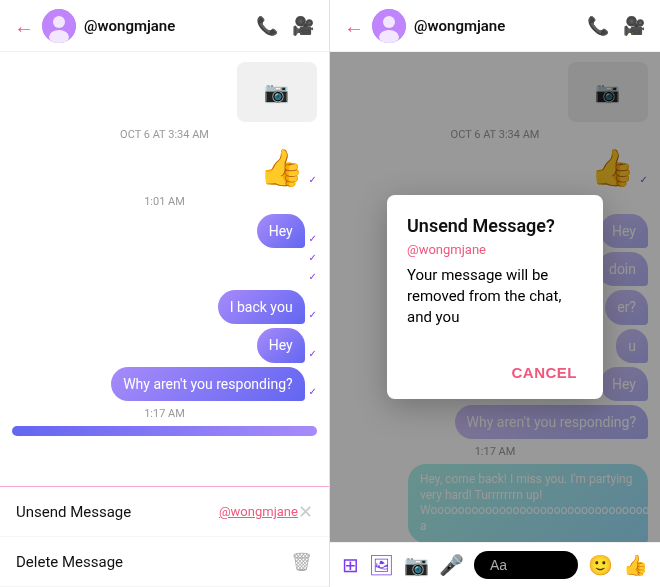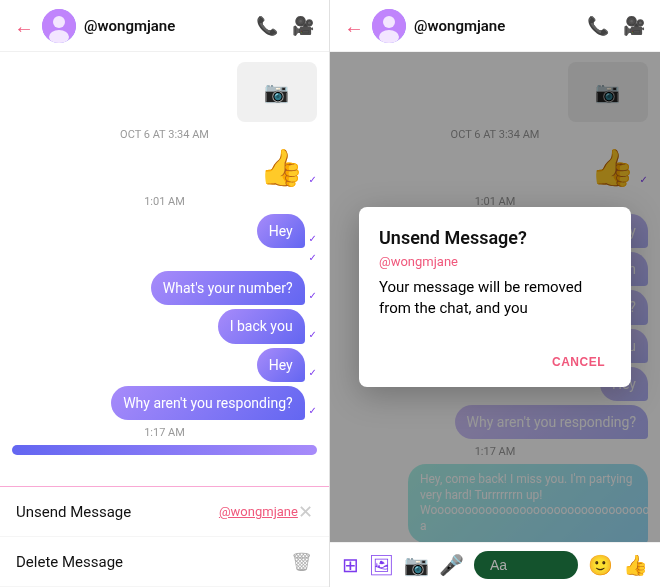--- a/index.html
+++ b/index.html
@@ -202,21 +202,21 @@
     
     .bottom-toolbar {
       display: flex;
       align-items: center;
       padding: 8px 12px;
       gap: 10px;
       border-top: 1px solid #f0f0f0;
     }
     .toolbar-icon { font-size: 20px; color: #7c3aed; }
     .aa-btn {
-      background: #14532d;
+      background: #000000;
       border-radius: 20px;
       padding: 6px 16px;
       font-size: 14px;
       color: #aaa;
       flex: 1;
       border: none;
       text-align: left;
     }
     .mic-icon { font-size: 20px; color: #7c3aed; }
     .thumb-small { font-size: 20px; color: #f0587c; }
@@ -230,21 +230,21 @@
       align-items: center;
       justify-content: center;
       z-index: 100;
     }
 
     
     .dialog {
       background: #fff;
       border-radius: 8px;
       padding: 20px 20px 14px 20px;
-      width: 272px;
+      width: 216px;
       box-shadow: 0 8px 32px rgba(0,0,0,0.25);
     }
     .dialog-title {
       font-size: 18px;
       font-weight: 600;
       color: #111;
       margin-bottom: 6px;
     }
     .dialog-user {
       font-size: 13px;
@@ -256,21 +256,21 @@
       color: #000000;
       margin-bottom: 32px;
       line-height: 1.4;
     }
     .dialog-actions {
       display: flex;
       justify-content: flex-end;
       gap: 16px;
     }
     .dialog-btn {
-      font-size: 12px;
+      font-size: 15px;
       font-weight: 700;
       padding: 4px 6px;
       border: none;
       background: none;
       cursor: pointer;
       letter-spacing: 0.5px;
     }
     .cancel-btn { color: #f0587c; }
     .unsend-btn { color: #6366f1; }
   </style>
@@ -313,21 +313,20 @@
     <div class="time-label">1:01 AM</div>
 
     <div class="msg-row sent">
       <div class="bubble sent">Hey</div>
       <span class="check-icon sent">✓</span>
     </div>
     <div class="msg-row sent">
       <span class="check-icon sent">✓</span>
     </div>
     <div class="msg-row sent">
-      <div class="bubble sent">What's your number?</div>
       <span class="check-icon sent">✓</span>
     </div>
     <div class="msg-row sent">
       <div class="bubble sent">I back you</div>
       <span class="check-icon sent">✓</span>
     </div>
     <div class="msg-row sent">
       <div class="bubble sent">Hey</div>
       <span class="check-icon sent">✓</span>
     </div>

